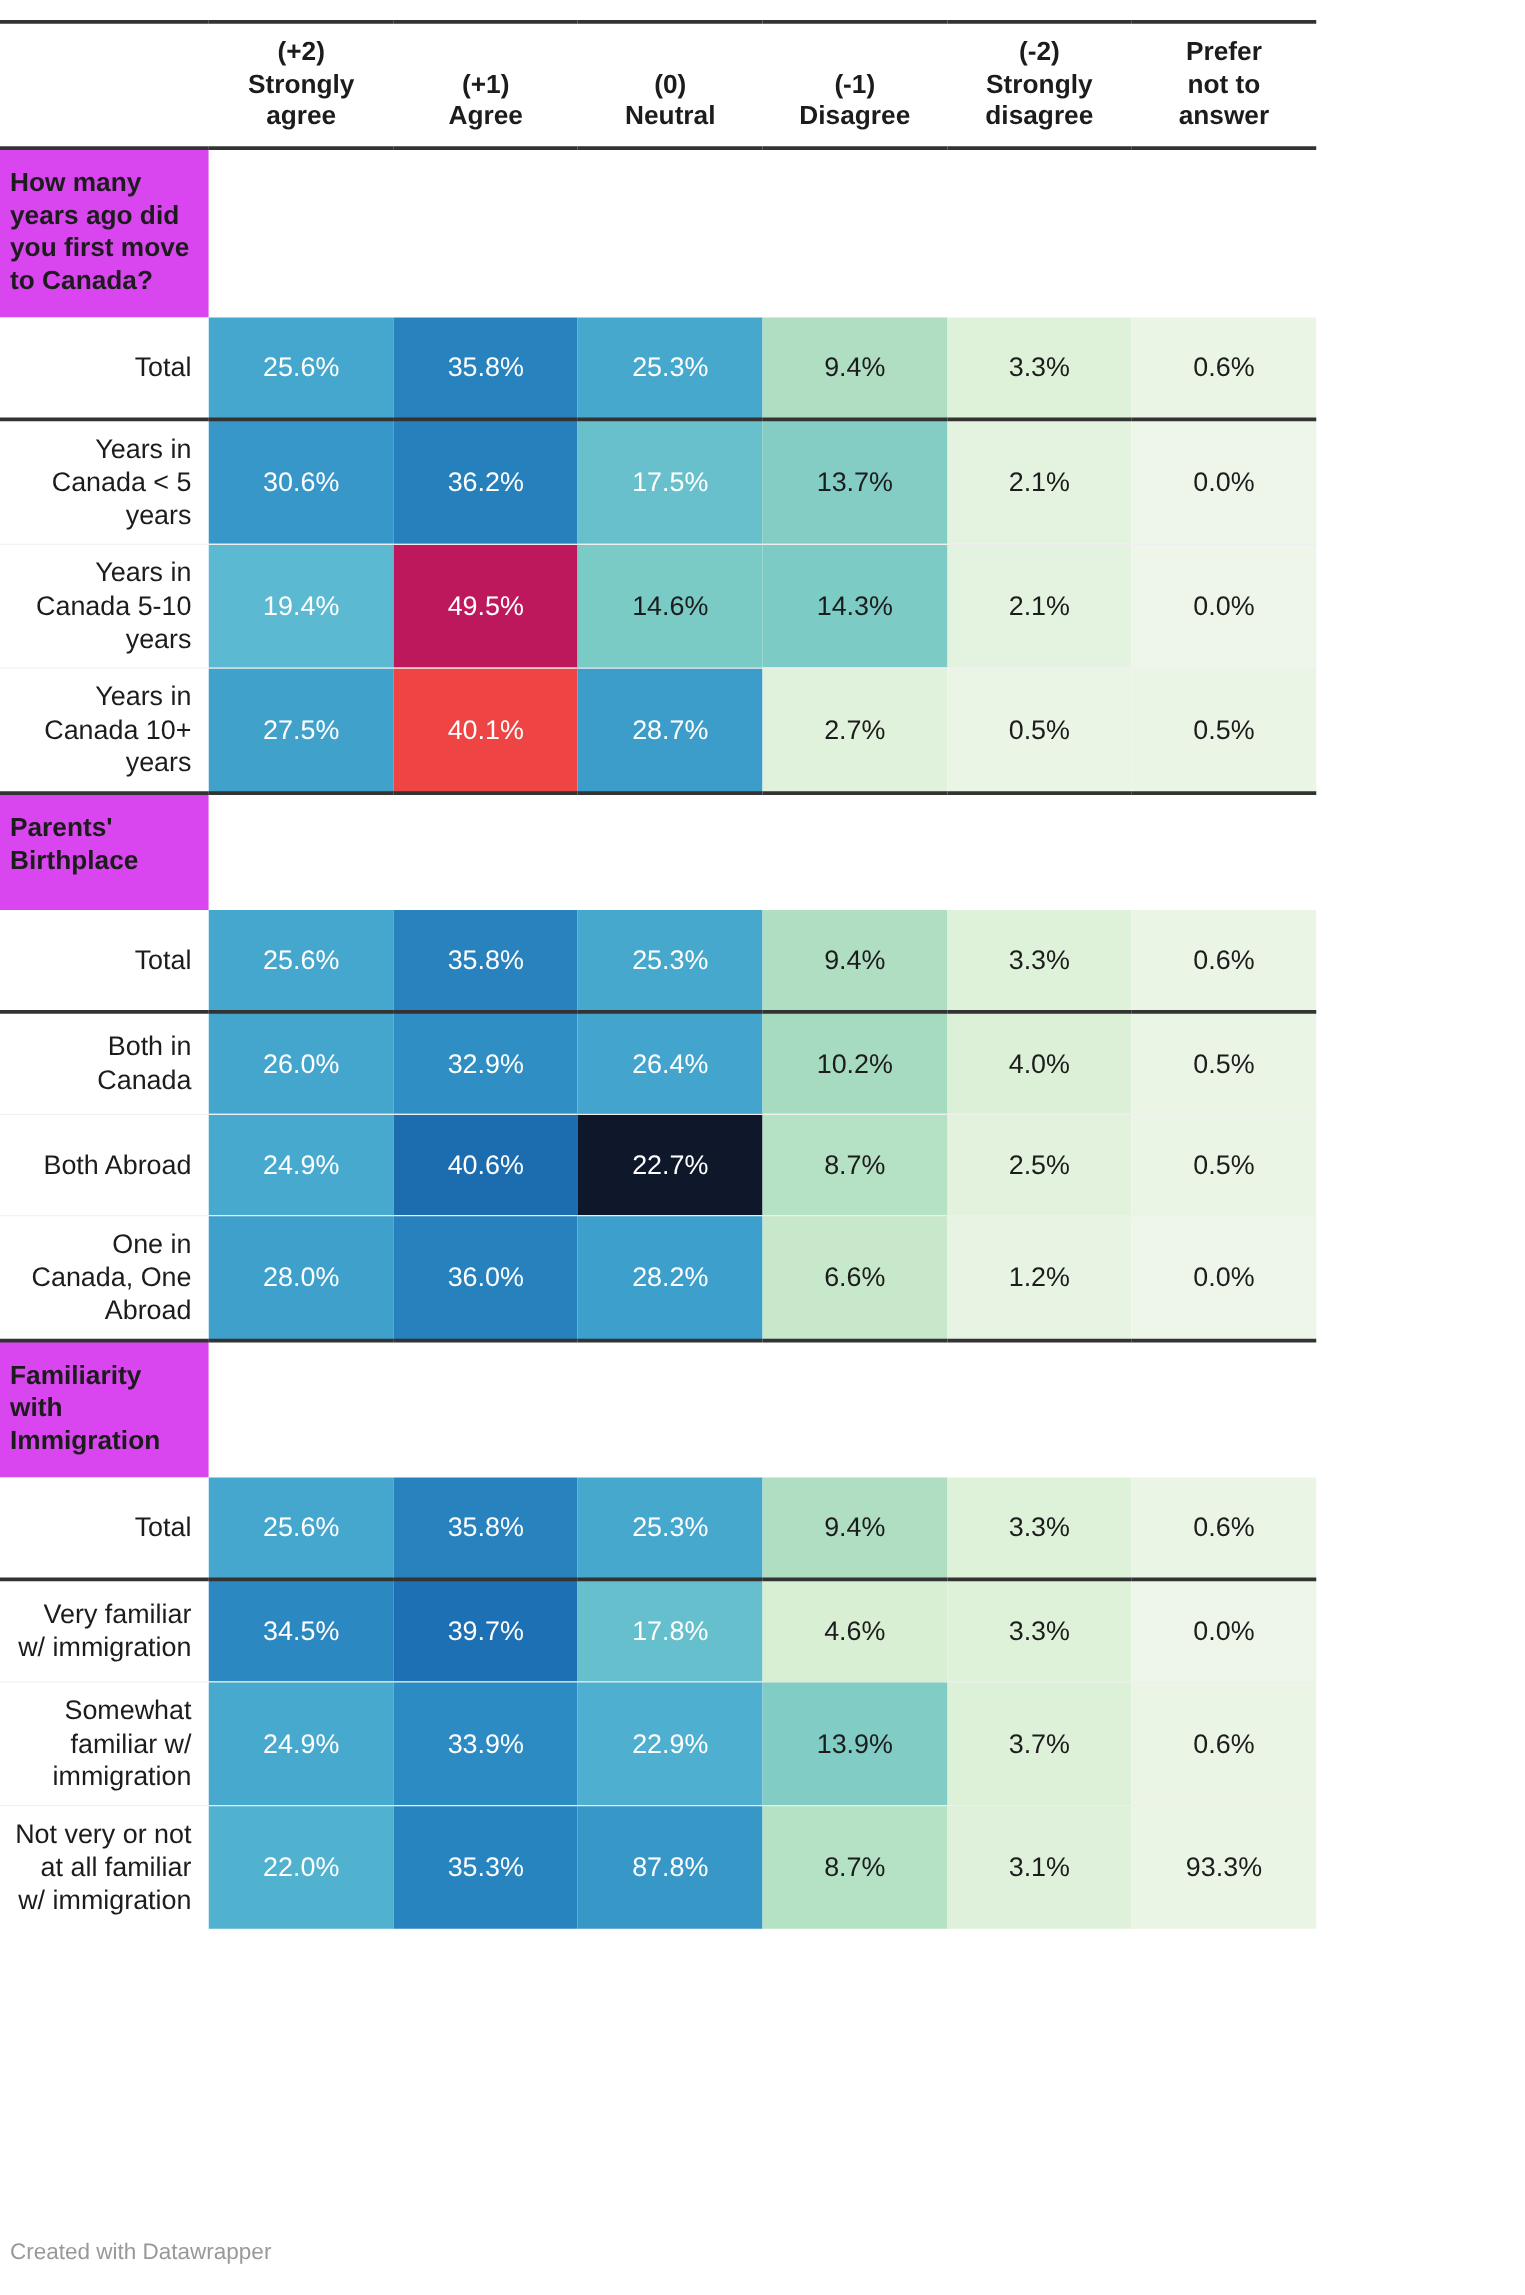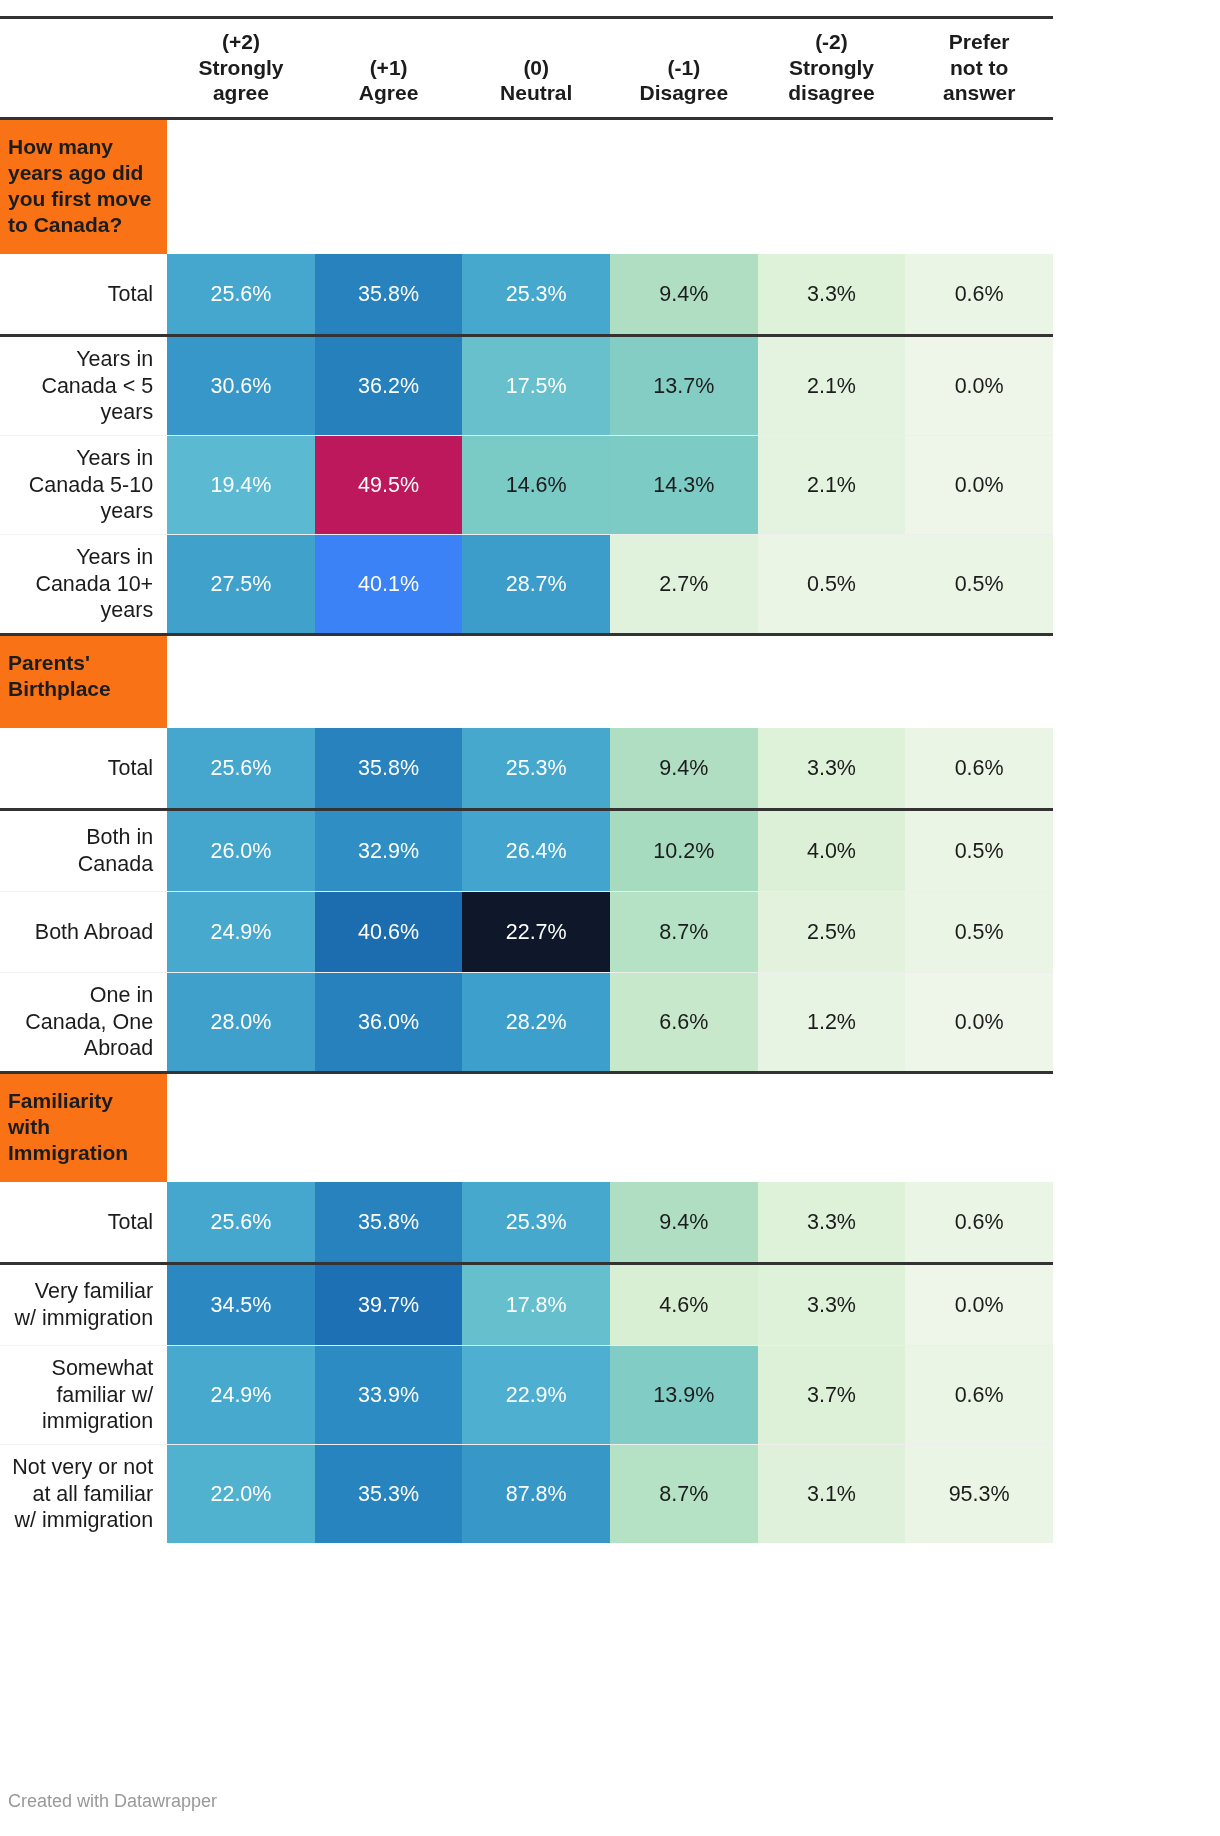--- a/index.html
+++ b/index.html
@@ -61,21 +61,21 @@
     padding: 9px 14px 9px 8px;
     background: #ffffff;
     color: #1c1c1c;
     font-size: 21.5px;
     line-height: 1.24;
   }
   tr.group-row td.grouplabel {
     text-align: left;
     font-weight: bold;
     padding: 14px 14px 16px 8px;
-    background: #f97316;
+    background: #d946ef;
     font-size: 21px;
     line-height: 1.24;
     vertical-align: top;
   }
   tr.group-row td.blank { background: #ffffff; }
 
   
   tr.rule-strong > td { border-top: 3px solid #333333; }
   tr.rule-light  > td { border-top: 1px solid #eeeeee; }
   tr.rule-light  > td.rowlabel { border-top: 1px solid #f2f2f2; }
@@ -152,21 +152,21 @@
           <td class="cell light-text" style="background: rgb(91, 186, 209);">19.4%</td>
           <td class="cell light-text" style="background: #be185d;">49.5%</td>
           <td class="cell dark-text" style="background: rgb(122, 202, 198);">14.6%</td>
           <td class="cell dark-text" style="background: rgb(125, 203, 197); text-align: center;">14.3%</td>
           <td class="cell dark-text" style="background: rgb(228, 243, 223);">2.1%</td>
           <td class="cell dark-text" style="background: rgb(237, 246, 232);">0.0%</td>
         </tr>
         <tr class="rule-light">
           <td class="rowlabel">Years in Canada 10+ years</td>
           <td class="cell light-text" style="background: rgb(64, 161, 203);">27.5%</td>
-          <td class="cell light-text" style="background: #3b82f6;">40.1%</td>
+          <td class="cell light-text" style="background: #ef4444;">40.1%</td>
           <td class="cell light-text" style="background: rgb(60, 157, 202);">28.7%</td>
           <td class="cell dark-text" style="background: rgb(225, 242, 220);">2.7%</td>
           <td class="cell dark-text" style="background: rgb(235, 245, 230);">0.5%</td>
           <td class="cell dark-text" style="background: rgb(235, 245, 230);">0.5%</td>
         </tr>
         <tr class="group-row">
           <td class="grouplabel">Parents' Birthplace</td>
           <td class="blank"></td>
           <td class="blank"></td>
           <td class="blank"></td>
@@ -246,19 +246,19 @@
           <td class="cell dark-text" style="background: rgb(221, 240, 216);">3.7%</td>
           <td class="cell dark-text" style="background: rgb(234, 245, 229);">0.6%</td>
         </tr>
         <tr class="rule-light">
           <td class="rowlabel">Not very or not at all familiar w/ immigration</td>
           <td class="cell light-text" style="background: rgb(81, 178, 208);">22.0%</td>
           <td class="cell light-text" style="background: rgb(40, 132, 191);">35.3%</td>
           <td class="cell light-text" style="background: rgb(55, 152, 200);">87.8%</td>
           <td class="cell dark-text" style="background: rgb(181, 225, 197);">8.7%</td>
           <td class="cell dark-text" style="background: rgb(223, 241, 218);">3.1%</td>
-          <td class="cell dark-text" style="background: rgb(234, 245, 229);">95.3%</td>
+          <td class="cell dark-text" style="background: rgb(234, 245, 229);">93.3%</td>
         </tr>
       </tbody>
   </table>
 
   <div class="footer">Created with Datawrapper</div>
 </div>
 
 </body></html>

